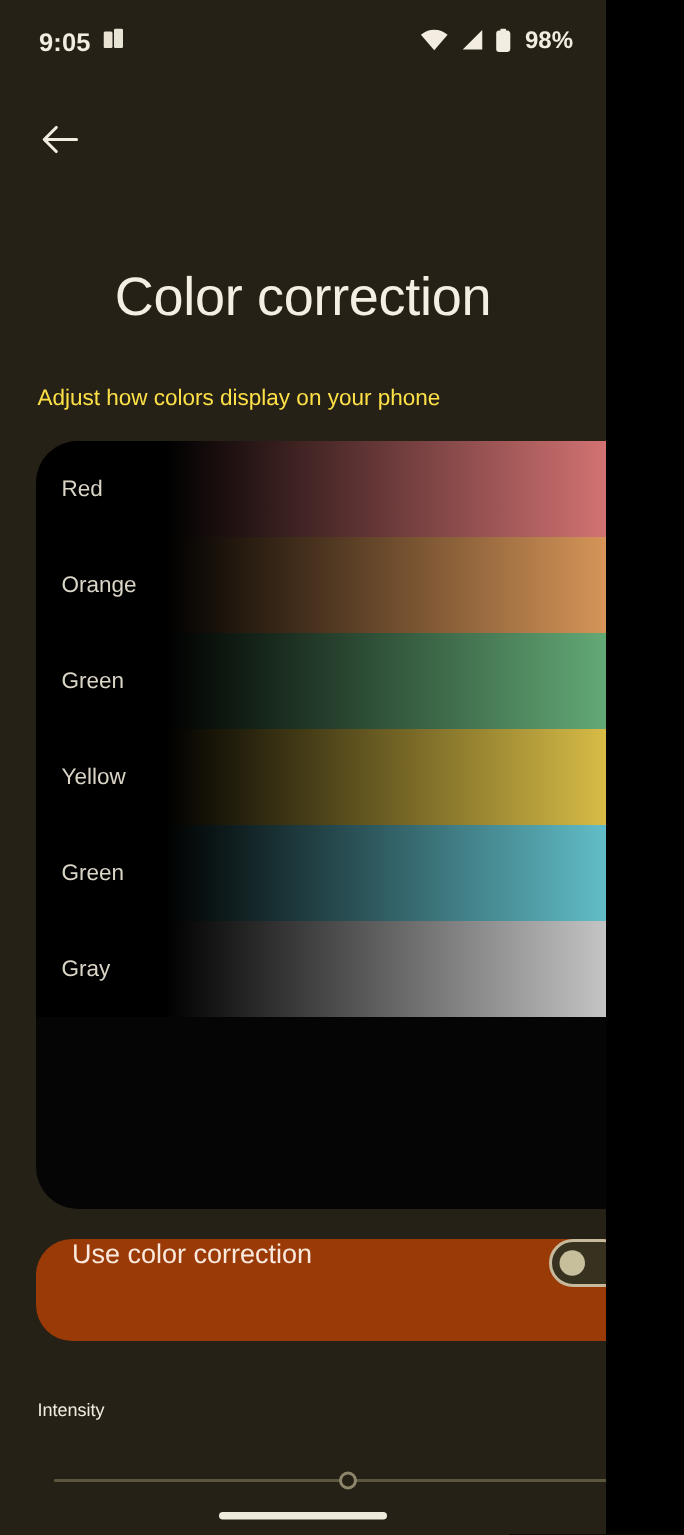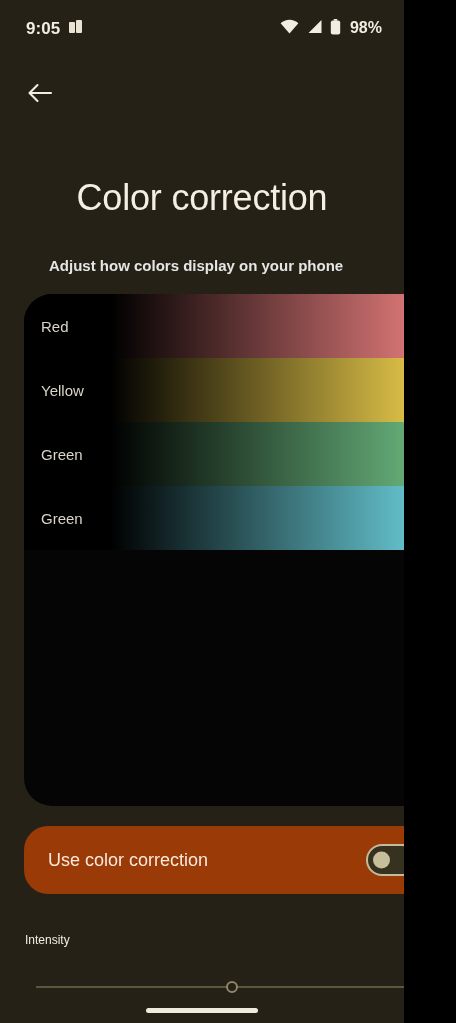--- a/index.html
+++ b/index.html
@@ -82,25 +82,24 @@
     font-weight: 400;
     letter-spacing: -0.2px;
     line-height: 44px;
     text-align: center;
   }
   .page-subtitle {
     position: absolute;
     top: 255px;
     left: 25px;
     right: 24px;
-    color: #e5e5e5;
+    color: #fde047;
     font-size: 15px;
-    font-weight: 700;
+    font-weight: 400;
     line-height: 22px;
-    margin-left: 24px;
   }
 
   
   .preview-panel {
     position: absolute;
     top: 294px;
     left: 24px;
     width: 416px;
     height: 512px;
     border-radius: 28px;
@@ -131,21 +130,21 @@
   
   .toggle-card {
     position: absolute;
     top: 826px;
     left: 24px;
     width: 416px;
     height: 68px;
     border-radius: 24px;
     background: #9A3A07;
     display: flex;
-    align-items: center;
+    align-items: flex-start;
     justify-content: space-between;
     padding: 0 22px 0 24px;
     box-sizing: border-box;
     cursor: pointer;
   }
   .toggle-label {
     color: #FBE9DD;
     font-size: 18px;
     font-weight: 400;
   }
@@ -277,30 +276,38 @@
 
   <div class="page-title">Color correction</div>
   <div class="page-subtitle">Adjust how colors display on your phone</div>
 
   <div class="preview-panel" id="preview-panel">
       <div class="band">
         <div class="band-gradient" style="background: linear-gradient(to right, rgb(0, 0, 0) 0px, rgb(0, 0, 0) 86px, rgb(236, 128, 128) 416px);"></div>
         <div class="band-label">Red</div>
       </div>
       <div class="band">
+        <div class="band-gradient" style="background: linear-gradient(to right, rgb(0, 0, 0) 0px, rgb(0, 0, 0) 86px, rgb(240, 167, 99) 416px);"></div>
+        <div class="band-label">Orange</div>
+      </div>
+      <div class="band">
+        <div class="band-gradient" style="background: linear-gradient(to right, rgb(0, 0, 0) 0px, rgb(0, 0, 0) 86px, rgb(111, 190, 132) 416px);"></div>
+        <div class="band-label">Green</div>
+      </div>
+      <div class="band">
         <div class="band-gradient" style="background: linear-gradient(to right, rgb(0, 0, 0) 0px, rgb(0, 0, 0) 86px, rgb(242, 211, 79) 416px);"></div>
         <div class="band-label">Yellow</div>
       </div>
       <div class="band">
-        <div class="band-gradient" style="background: linear-gradient(to right, rgb(0, 0, 0) 0px, rgb(0, 0, 0) 86px, rgb(111, 190, 132) 416px);"></div>
-        <div class="band-label">Green</div>
-      </div>
-      <div class="band">
         <div class="band-gradient" style="background: linear-gradient(to right, rgb(0, 0, 0) 0px, rgb(0, 0, 0) 86px, rgb(109, 212, 224) 416px);"></div>
         <div class="band-label">Green</div>
+      </div>
+      <div class="band">
+        <div class="band-gradient" style="background: linear-gradient(to right, rgb(0, 0, 0) 0px, rgb(0, 0, 0) 86px, rgb(220, 220, 220) 416px);"></div>
+        <div class="band-label">Gray</div>
       </div>
     </div>
 
   <div class="toggle-card">
     <span class="toggle-label">Use color correction</span>
     <span class="switch" id="cc-switch" aria-checked="false">
       <span class="switch-knob"></span>
     </span>
   </div>
 

